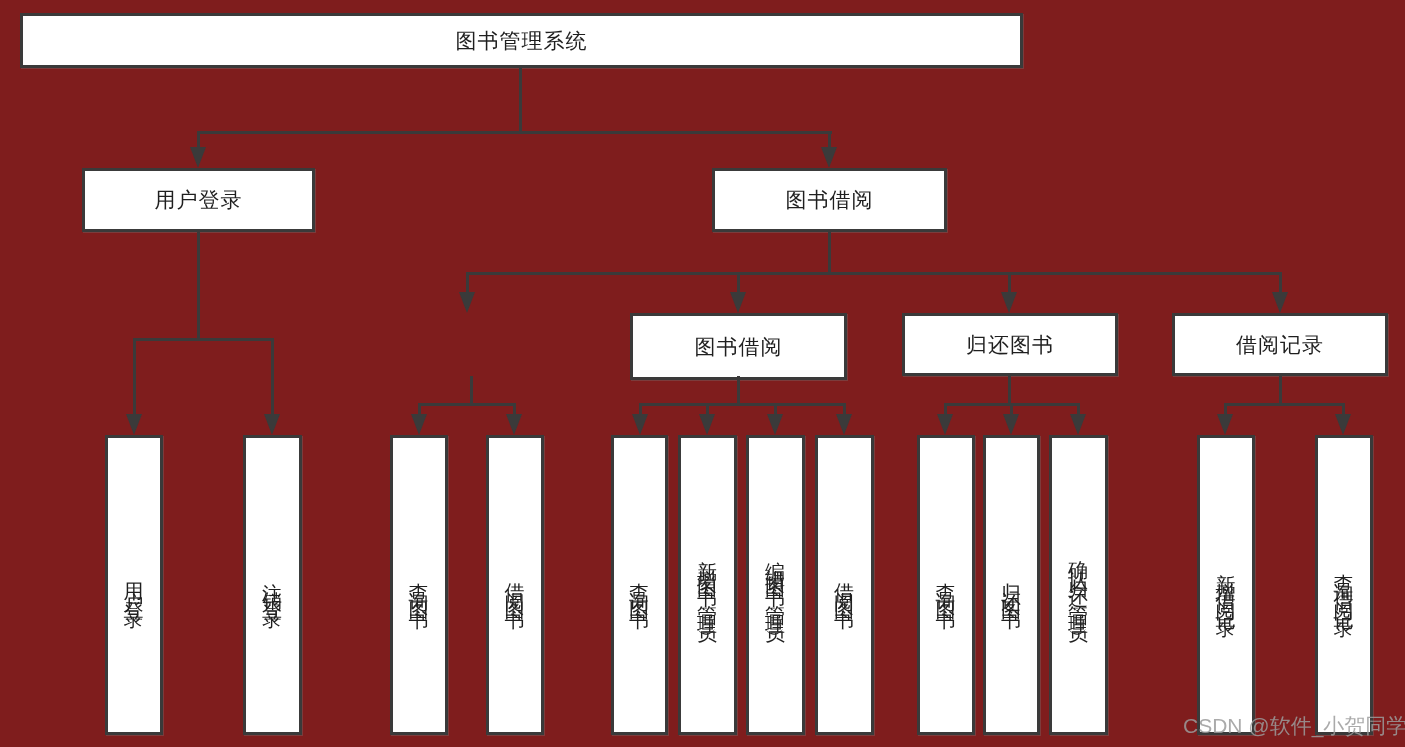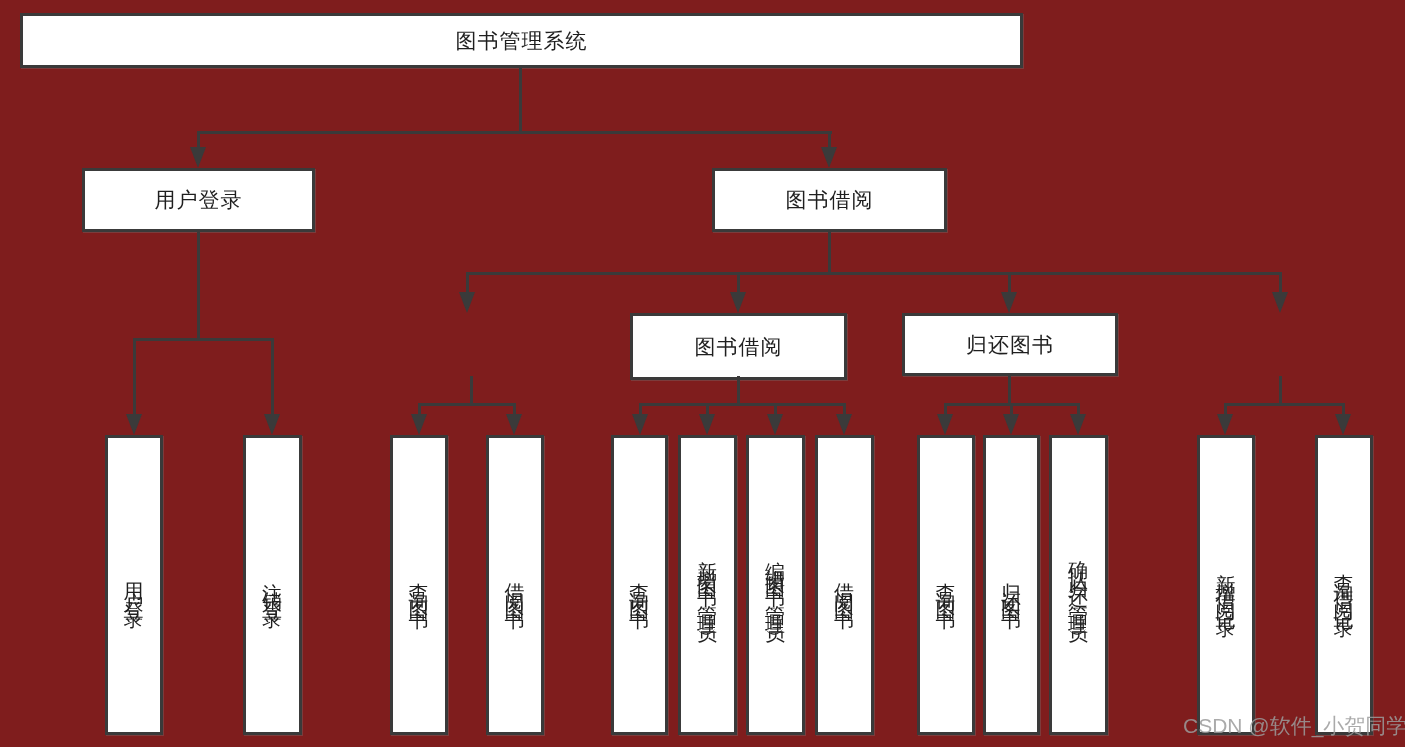--- a/index.html
+++ b/index.html
@@ -91,20 +91,23 @@
   <div class="arrow" style="left:1001px;top:292px"></div>
   <div class="line vline" style="left:1279px;top:272px;height:20px"></div>
   <div class="arrow" style="left:1272px;top:292px"></div>
 
   <div class="box" style="left:630px;top:313px;width:217px;height:67px">
     <span class="hlabel">图书借阅</span>
   </div>
   <div class="box" style="left:902px;top:313px;width:216px;height:63px">
     <span class="hlabel">归还图书</span>
   </div>
+  <div class="box" style="left:1172px;top:313px;width:216px;height:63px">
+    <span class="hlabel">借阅记录</span>
+  </div>
 
   <div class="line vline" style="left:470px;top:376px;height:27px"></div>
   <div class="line hline" style="left:418px;top:403px;width:97px"></div>
   <div class="line vline" style="left:418px;top:403px;height:11px"></div>
   <div class="arrow" style="left:411px;top:414px"></div>
   <div class="line vline" style="left:513px;top:403px;height:11px"></div>
   <div class="arrow" style="left:506px;top:414px"></div>
 
   <div class="line vline" style="left:737px;top:376px;height:27px"></div>
   <div class="line hline" style="left:639px;top:403px;width:206px"></div>

